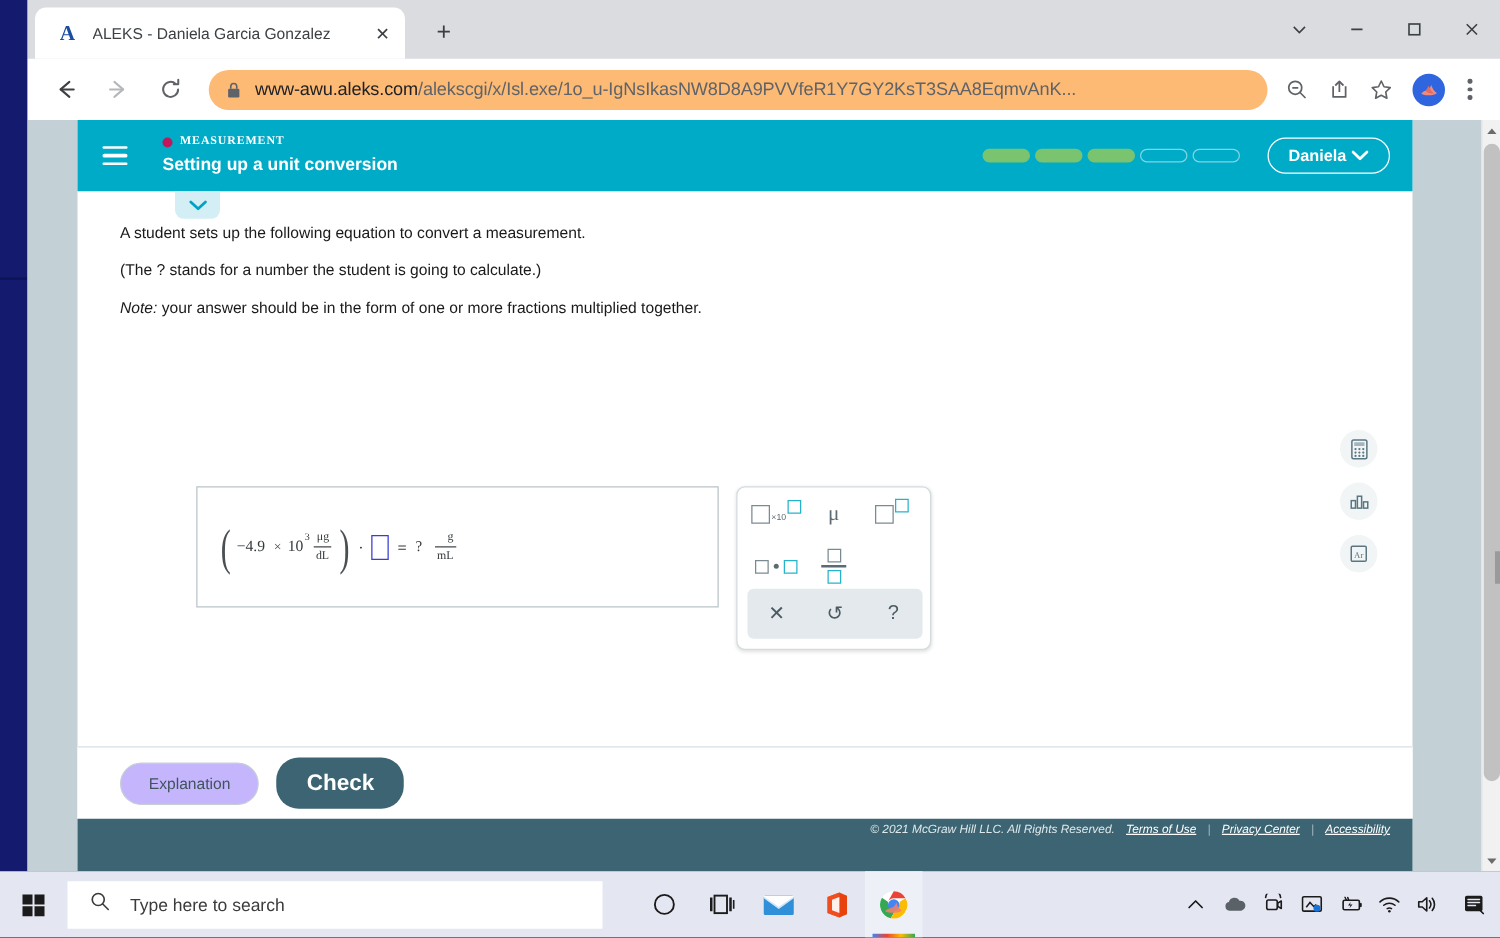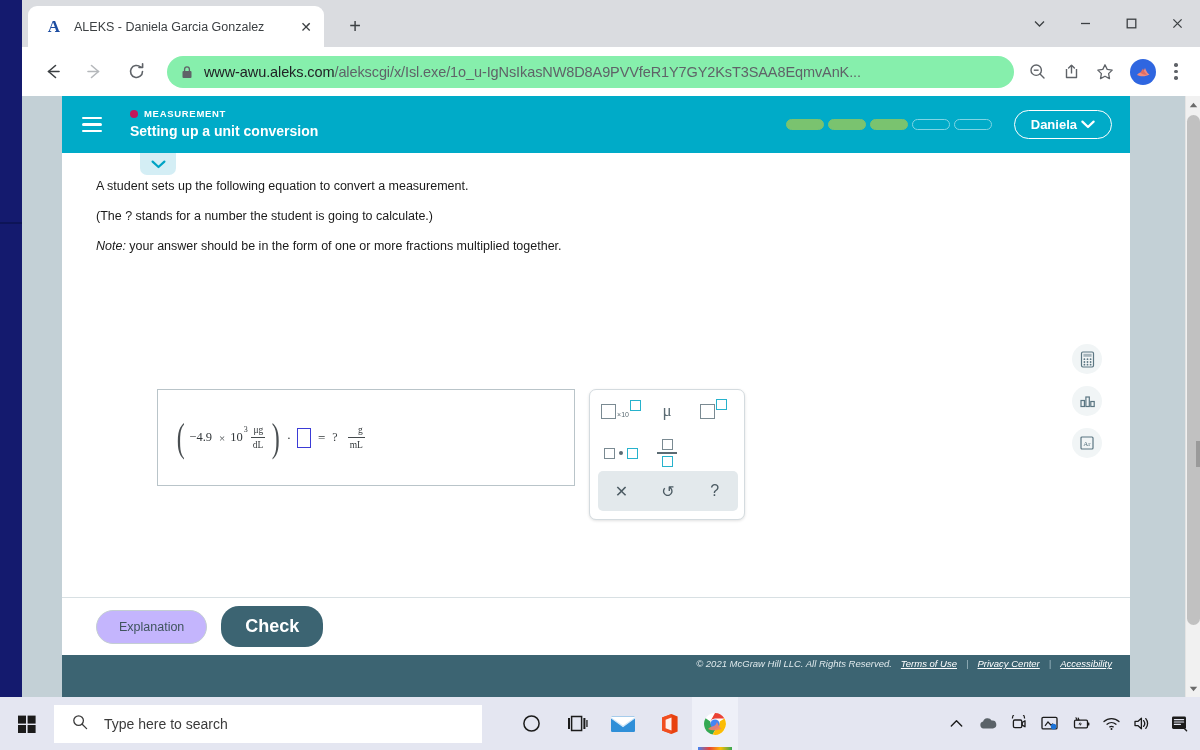--- a/index.html
+++ b/index.html
@@ -88,21 +88,21 @@
   .navbtn {
     width: 32px; height: 32px; margin: 0 5px;
     display: flex; align-items: center; justify-content: center;
     color: #5f6368;
   }
   .navbtn.back { margin-left: 6px; color: #3c4043; }
   .navbtn.fwd { color: #b5b8bb; }
   .omnibox {
     flex: 1 1 auto;
     height: 32px;
-    background: #86efac;
+    background: #fdba74;
     border-radius: 16px;
     display: flex; align-items: center;
     padding: 0 14px;
     margin: 0 6px 0 10px;
     min-width: 0;
   }
   .lock { flex: 0 0 14px; margin-right: 9px; color: #5f6368; display:flex; }
   .url {
     font-size: 14.5px; color: #202124;
     white-space: nowrap; overflow: hidden;
@@ -165,20 +165,21 @@
   }
   .hamburger i { display:block; height: 2.5px; background: #fff; border-radius: 2px; }
   .hamburger i:nth-child(1){ width: 20px; }
   .hamburger i:nth-child(2){ width: 20px; }
   .hamburger i:nth-child(3){ width: 20px; }
   .htitles { line-height: 1.25; }
   .hcat {
     display: flex; align-items: center;
     font-size: 9.5px; font-weight: bold; letter-spacing: 0.7px;
     color: #ffffff;
+    font-family: Liberation Serif, serif;
   }
   .hdot {
     width: 8px; height: 8px; border-radius: 50%;
     background: #c2185b; margin-right: 6px; display:block;
   }
   .htitle {
     font-size: 14px; font-weight: bold; color: #ffffff; margin-top: 3px;
   }
   .hright {
     margin-left: auto;

